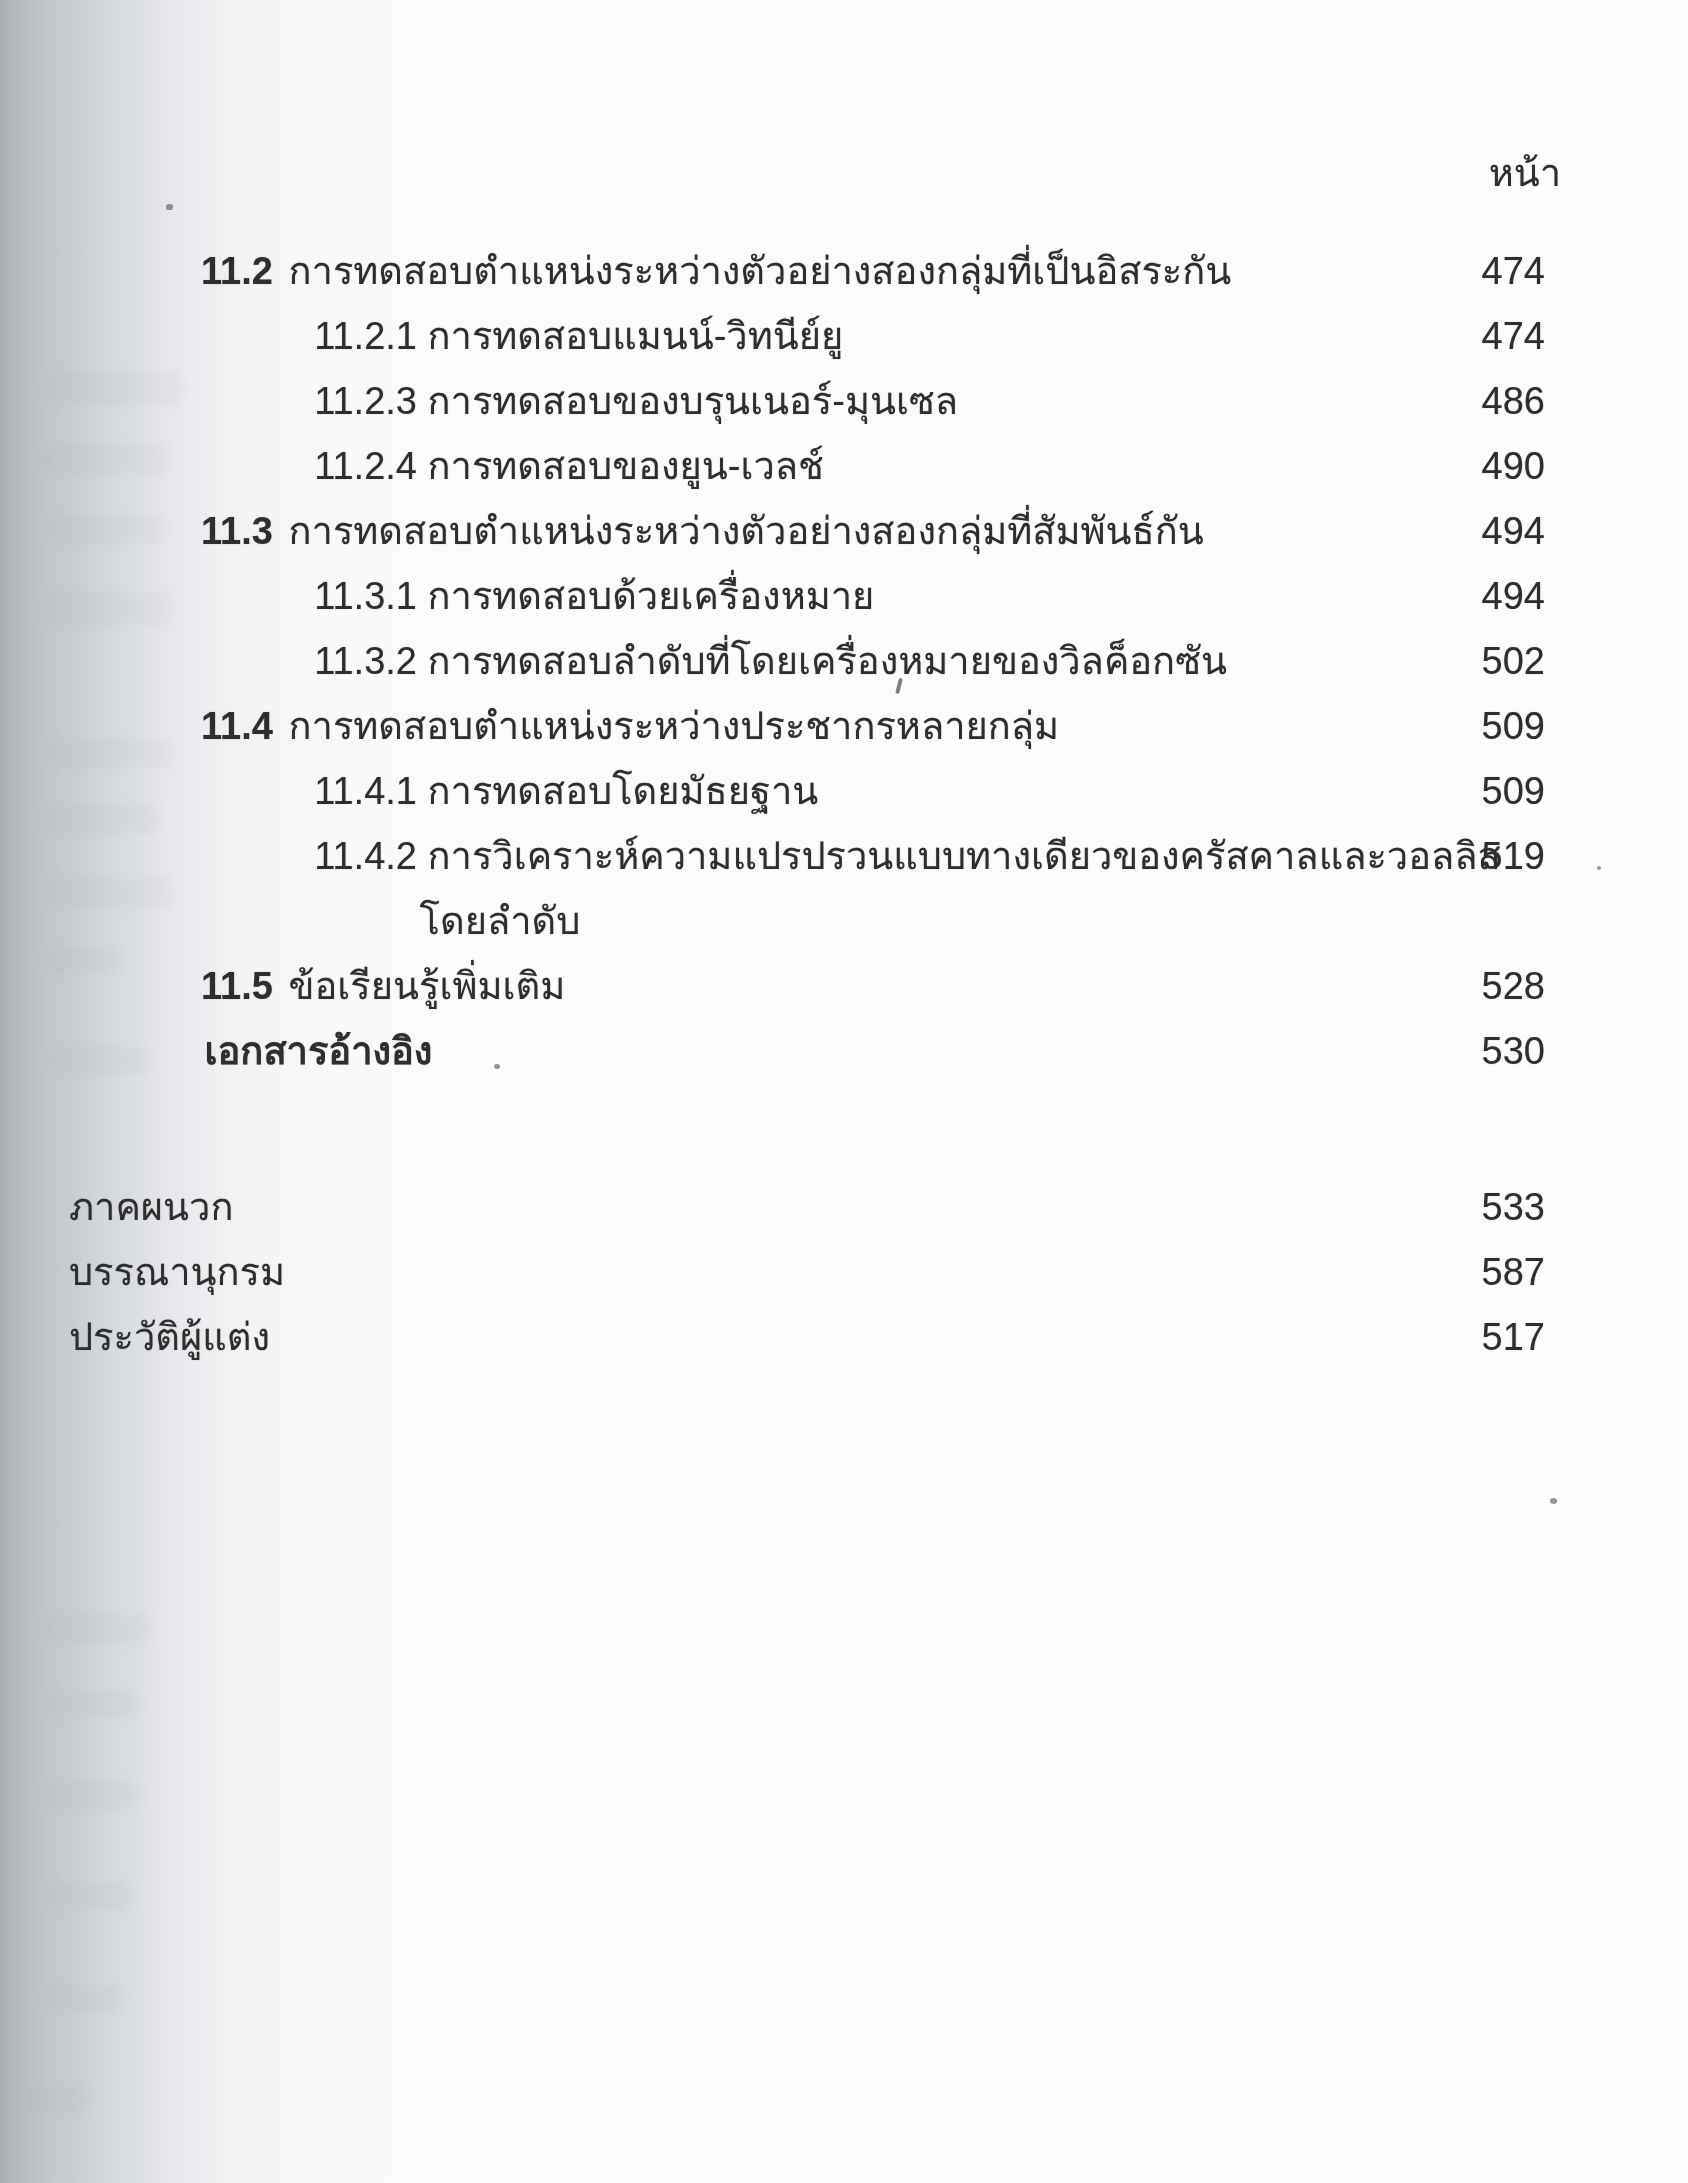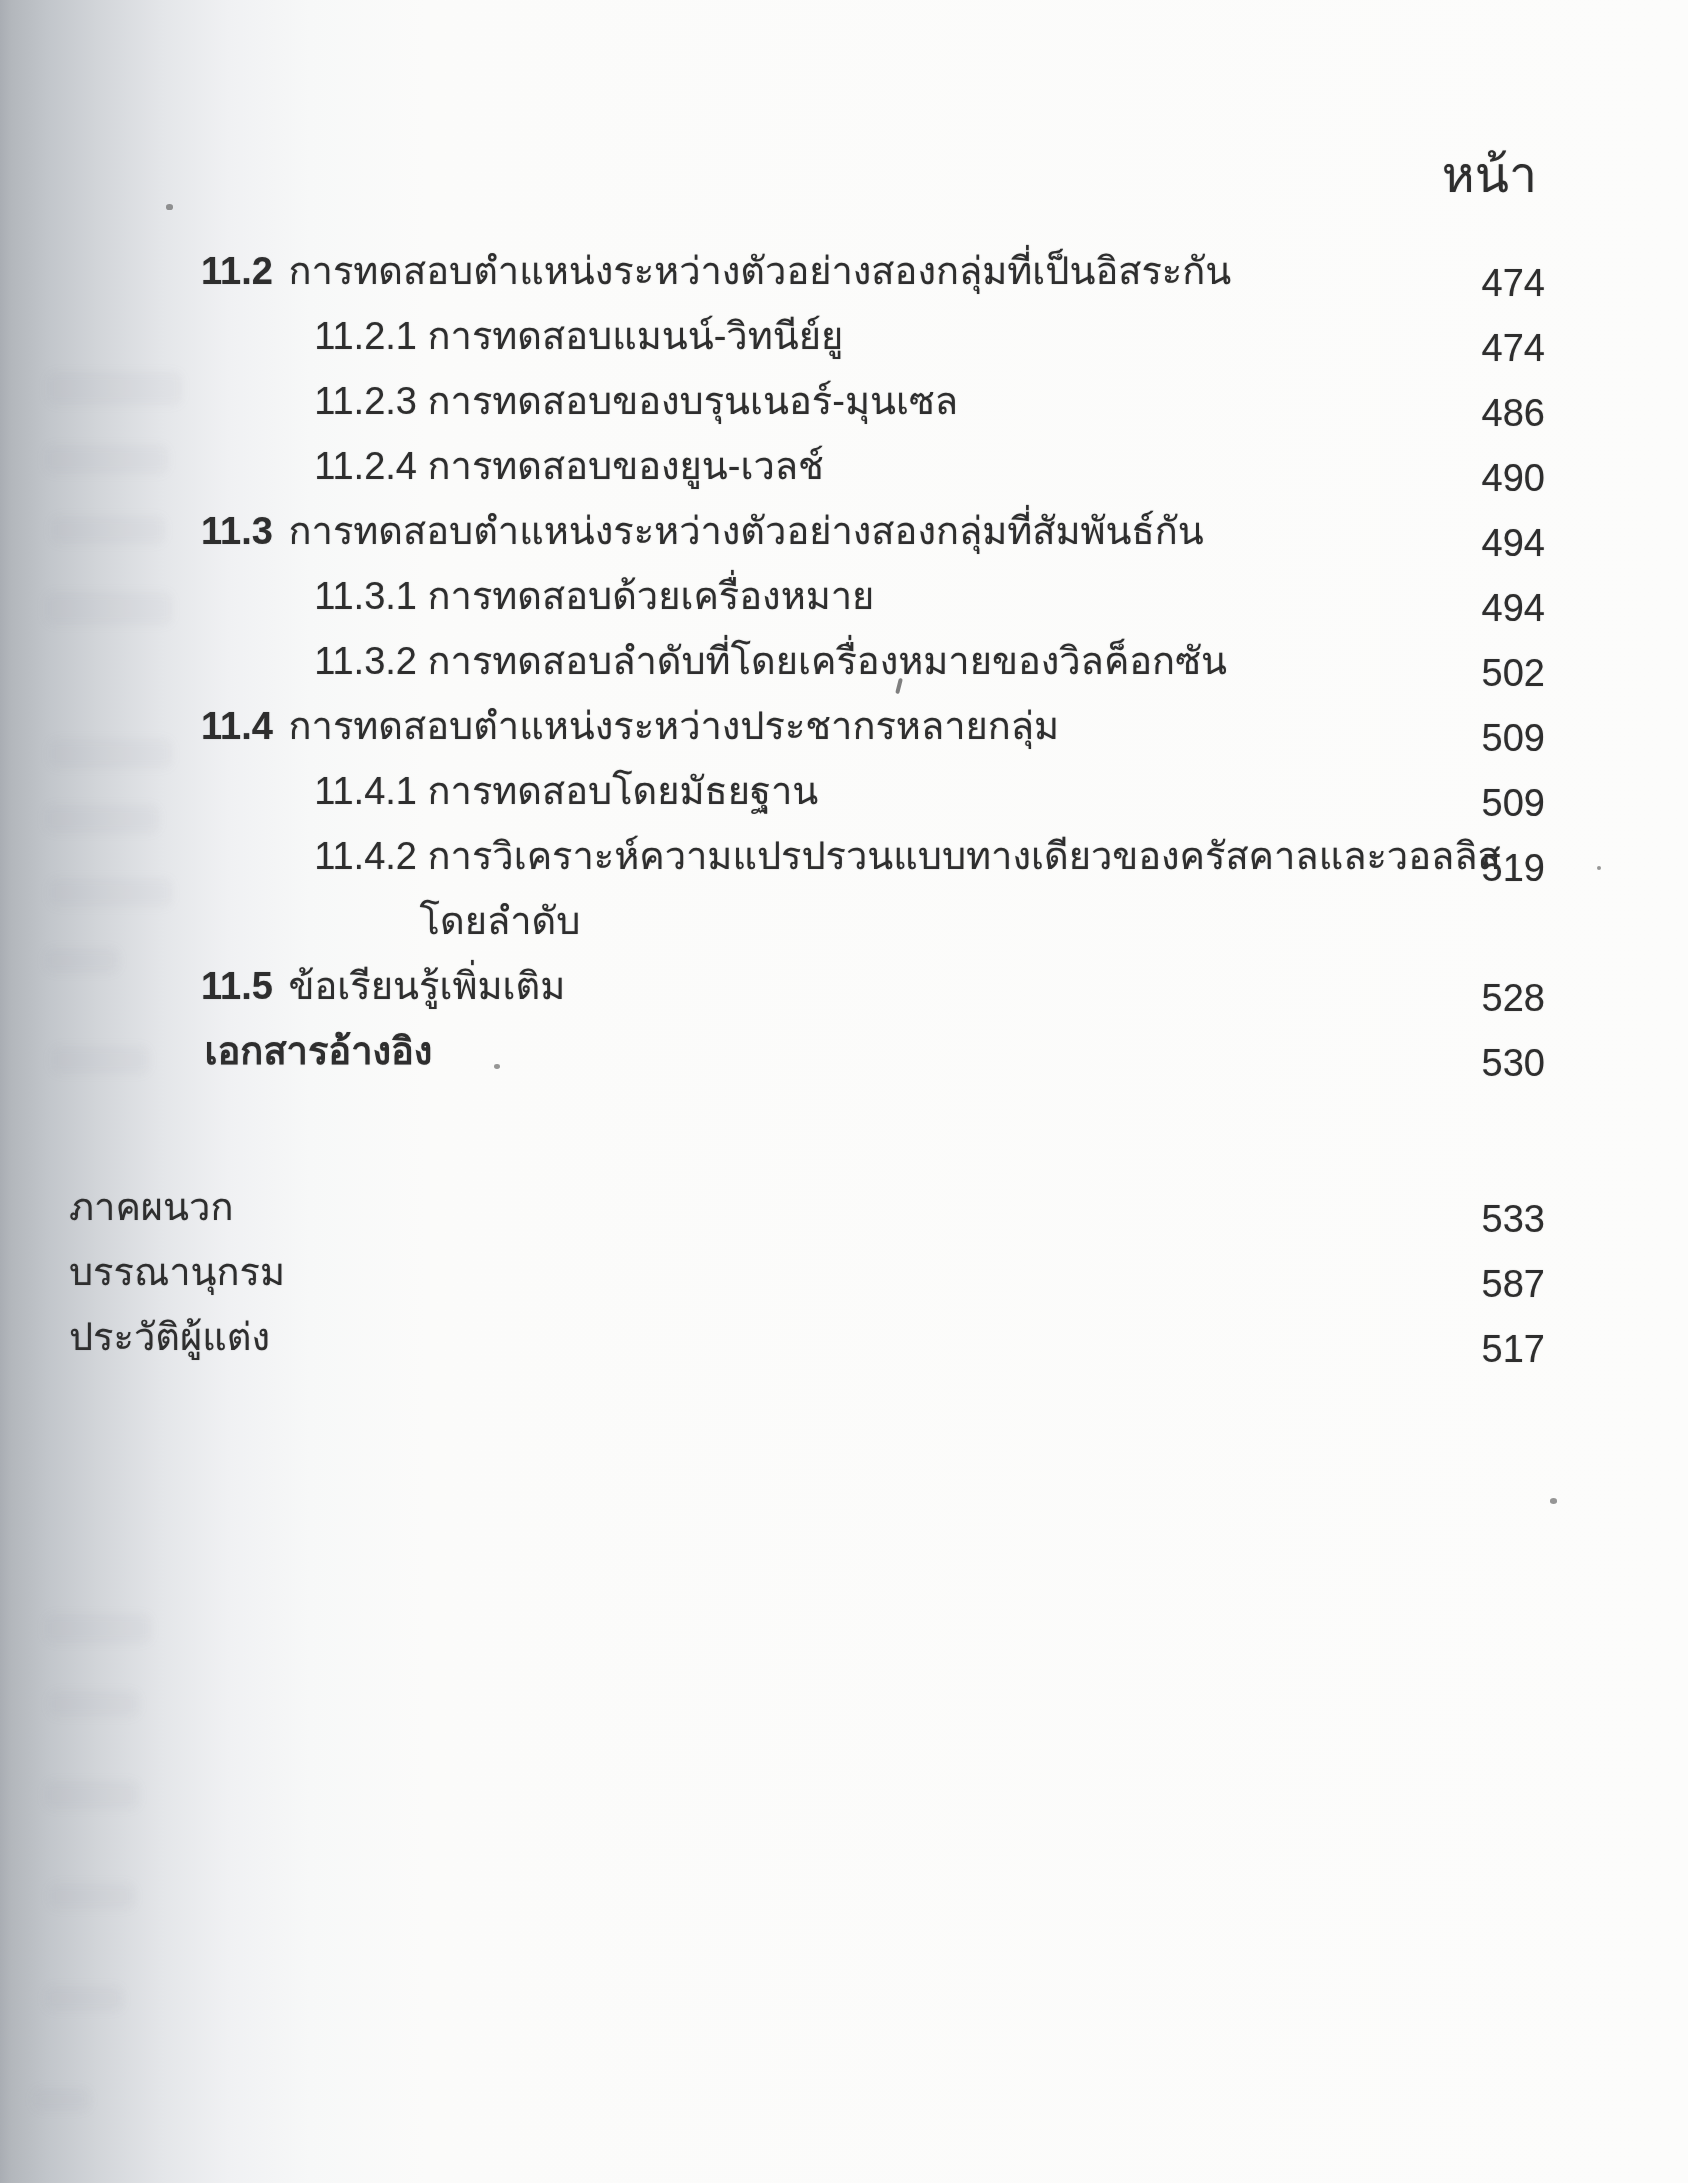--- a/index.html
+++ b/index.html
@@ -13,34 +13,34 @@
     background:
       linear-gradient(to right,
         #a9adb3 0px, #b3b7bc 11.4px, #c2c6cb 49px, #d2d5d9 98px,
         #e4e6e9 163px, #f0f1f3 229px, #f7f8f8 310px, #fbfbfa 425px, #fcfcfb 100%);
   }
   
   .page { text-shadow: 0 0 1.2px rgba(46,46,46,0.35); }
 
   
   .col-header {
-    position:absolute; top:152px; right:152px;
-    height:47px; line-height:47px; font-size:50px;
+    position:absolute; top:152px; right:128px;
+    height:47px; line-height:47px; font-size:38px;font-family:Liberation Mono, monospace;
   }
 
   
   .toc-list { position:absolute; top:239px; left:0; right:0; }
   .row { position:relative; height:65px; line-height:65px; font-size:38px; white-space:nowrap; }
   .row .num { display:inline-block; }
   .row.lvl1 .num { margin-left:201px; width:77px; font-weight:bold; }
   .row.lvl1 .num:empty { margin-left:194px; width:0; }
   .row.lvl2 .num { margin-left:297px; width:120px;text-align:right; }
   .row.lvl3 .num { margin-left:409px; width:0; }
   .row.bold .title { font-weight:bold; }
-  .row .page-num { position:absolute; top:12px; right:144px;text-align:center; }
+  .row .page-num { position:absolute; top:0; right:144px;text-align:center; }
 
   
   .bm-list { position:absolute; top:1175px; left:0; right:0; }
   .bm-list .row .title { margin-left:69px; font-weight:normal; font-size:38px; }
   .bm-list .row .page-num { font-weight:normal; font-size:38px; }
 
   
   .ghost {
     position:absolute;
     background:rgba(120,130,152,0.055);

